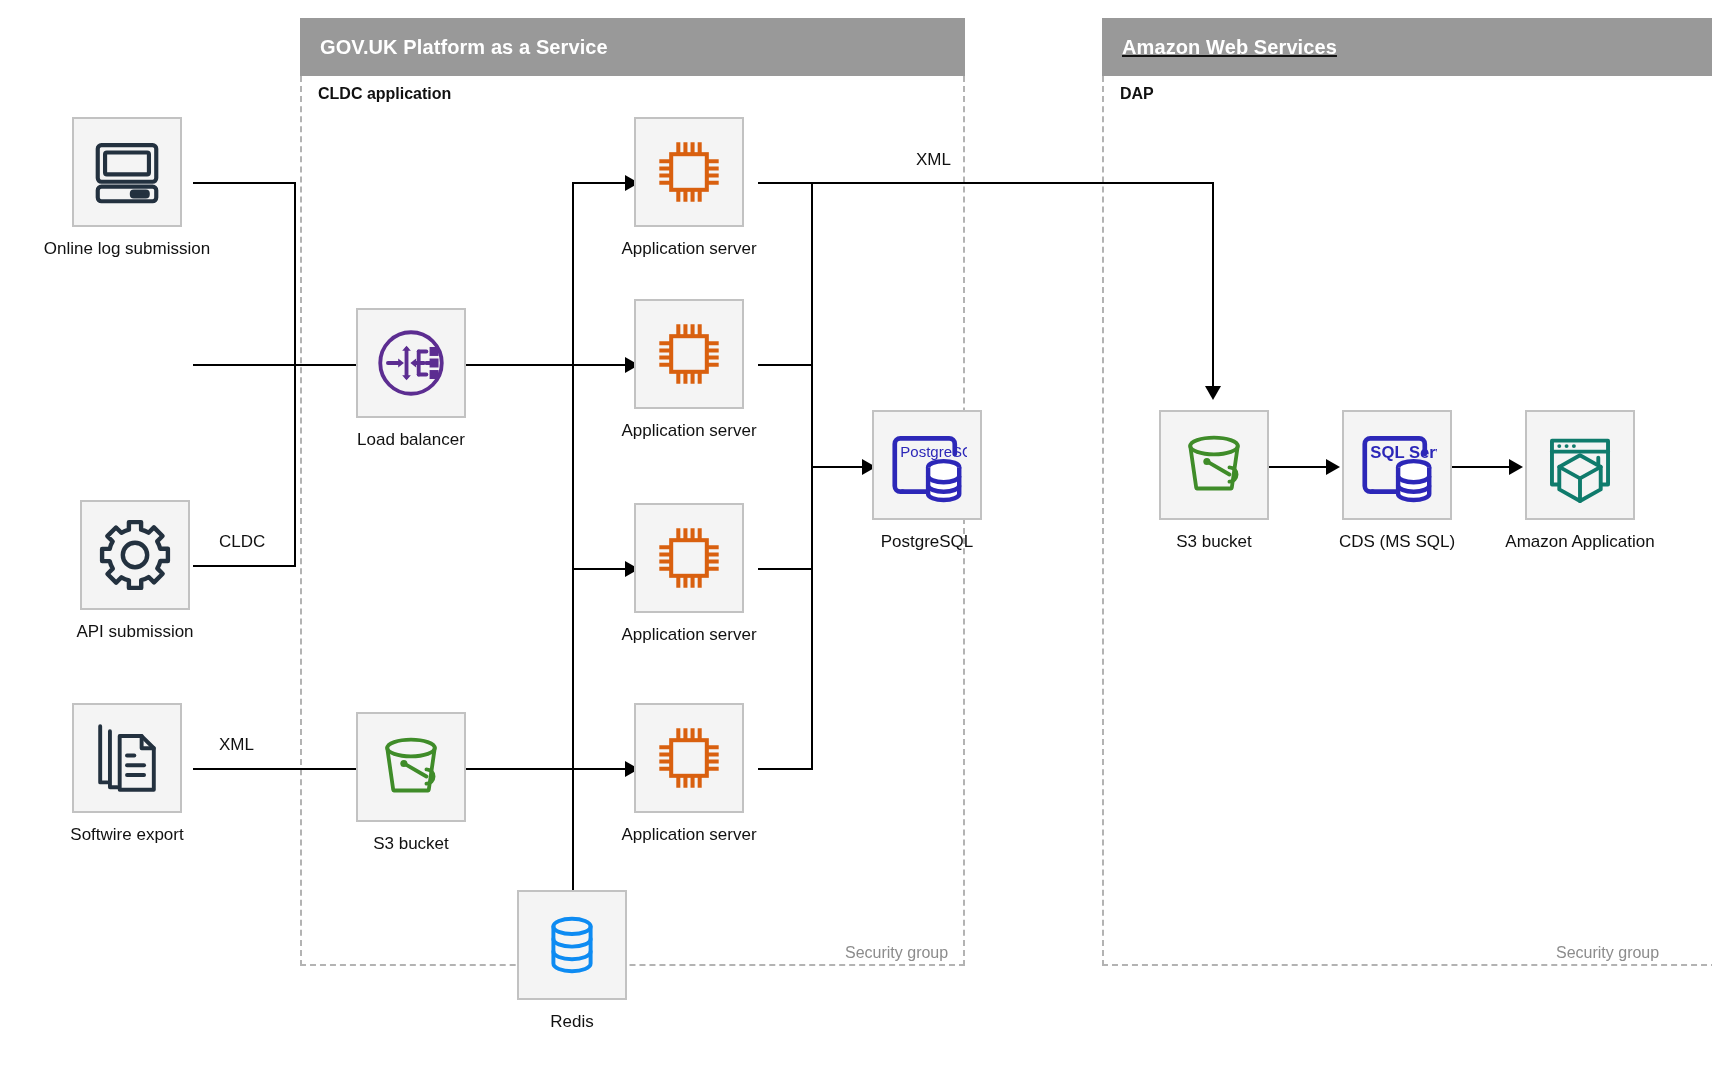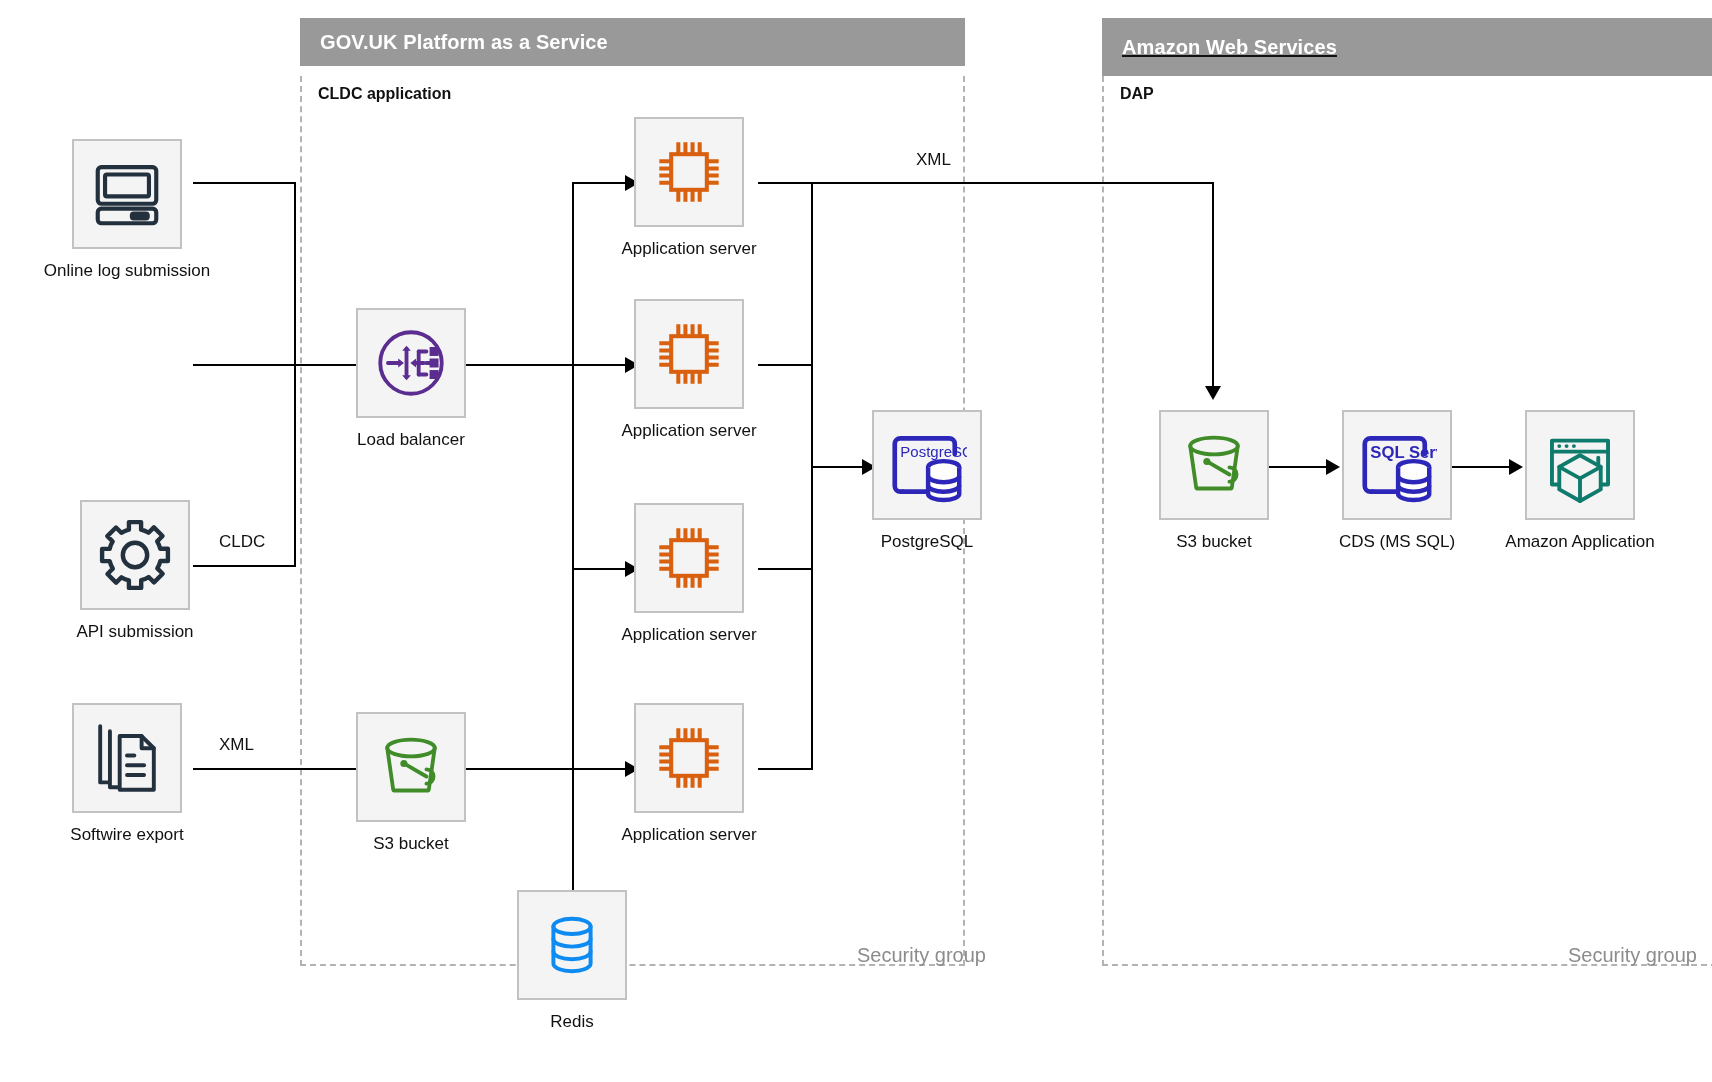--- a/index.html
+++ b/index.html
@@ -5,21 +5,21 @@
   html,body{margin:0;padding:0;background:#ffffff;}
   body{width:1712px;height:1082px;position:relative;overflow:hidden;
        font-family:"Liberation Sans","DejaVu Sans",sans-serif;color:#111;}
   #stage{position:absolute;inset:0;width:1712px;height:1082px;}
 
   
   .grp-header{position:absolute;background:#999999;display:flex;align-items:center;}
   .grp-header span{color:#ffffff;font-weight:bold;font-size:20px;padding-left:20px;letter-spacing:.1px;}
   .grp-dashed{position:absolute;border:2px dashed #b3b3b3;border-top:none;box-sizing:border-box;}
   .grp-sub{position:absolute;font-weight:bold;font-size:16px;color:#111;}
-  .secgrp{position:absolute;font-size:20px;color:#8c8c8c;margin-left:12px;}
+  .secgrp{position:absolute;font-size:16px;color:#8c8c8c;}
 
   
   .node{position:absolute;}
   .node .box{width:110px;height:110px;background:#f4f4f4;border:2px solid #c2c2c2;
              box-sizing:border-box;display:flex;align-items:center;justify-content:center;}
   .node .cap{position:absolute;top:122px;left:50%;transform:translateX(-50%);
              white-space:nowrap;font-size:17px;color:#111;text-align:center;}
 
   
   .ln{position:absolute;background:#000;}
@@ -29,21 +29,21 @@
   .arw-r{border-top:8px solid transparent;border-bottom:8px solid transparent;border-left:14px solid #000;}
   .arw-d{border-left:8px solid transparent;border-right:8px solid transparent;border-top:14px solid #000;}
   .elab{position:absolute;font-size:17px;color:#111;background:#fff;padding:0 6px;white-space:nowrap;}
   svg{display:block;}
 </style>
 </head>
 <body>
 
 <div id="stage">
 
-  <div class="grp-header" style="left:300px;top:18px;width:665px;height:48px;">
+  <div class="grp-header" style="left:300px;top:18px;width:665px;height:58px;">
     <span>GOV.UK Platform as a Service</span>
   </div>
   <div class="grp-dashed" style="left:300px;top:76px;width:665px;height:890px;"></div>
   <div class="grp-sub" style="left:318px;top:85px;">CLDC application</div>
   <div class="secgrp" style="left:845px;top:944px;">Security group</div>
 
   <div class="grp-header" style="left:1102px;top:18px;width:678px;height:58px;text-decoration:underline;">
     <span>Amazon Web Services</span>
   </div>
   <div class="grp-dashed" style="left:1102px;top:76px;width:625px;height:890px;border-right:none;"></div>
@@ -92,21 +92,21 @@
   <div class="ln lnv" style="left:1212px;top:182px;height:207px;"></div>
   <div class="arw arw-d" style="left:1205px;top:386px;"></div>
   <div class="elab" style="left:910px;top:150px;">XML</div>
 
   <div class="ln lnh" style="left:1269px;top:466px;width:62px;"></div>
   <div class="arw arw-r" style="left:1326px;top:459px;"></div>
 
   <div class="ln lnh" style="left:1452px;top:466px;width:62px;"></div>
   <div class="arw arw-r" style="left:1509px;top:459px;"></div>
 
-  <div class="node" style="left:72px;top:117px;margin-top:22px;">
+  <div class="node" style="left:72px;top:117px;">
     <div class="box">
       <span>
         <svg width="78" height="78" viewBox="0 0 64 64" fill="none" stroke="#23313f" stroke-width="3.4" stroke-linejoin="round" stroke-linecap="round">
           <rect x="8" y="10" width="48" height="30" rx="3"></rect>
           <rect x="14" y="16" width="36" height="18" rx="1.5"></rect>
           <rect x="8" y="44" width="48" height="12" rx="3"></rect>
           <rect x="36" y="48" width="13" height="4" rx="1.5" fill="#23313f"></rect>
         </svg>
       </span>
     </div>

